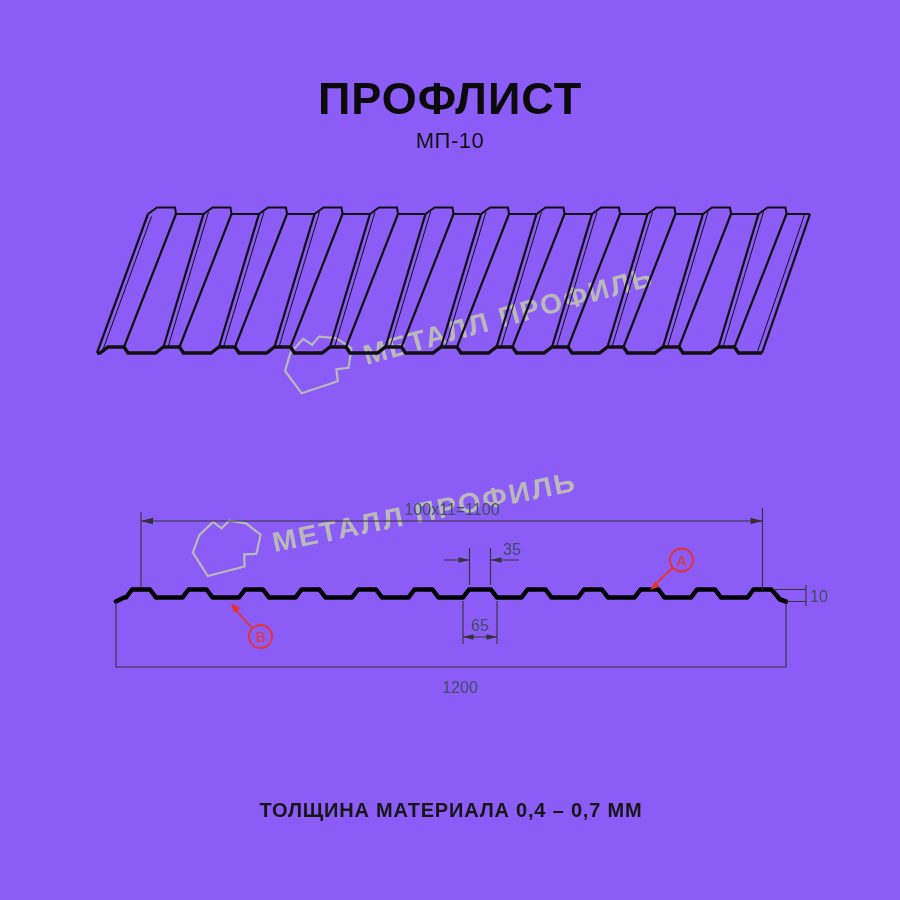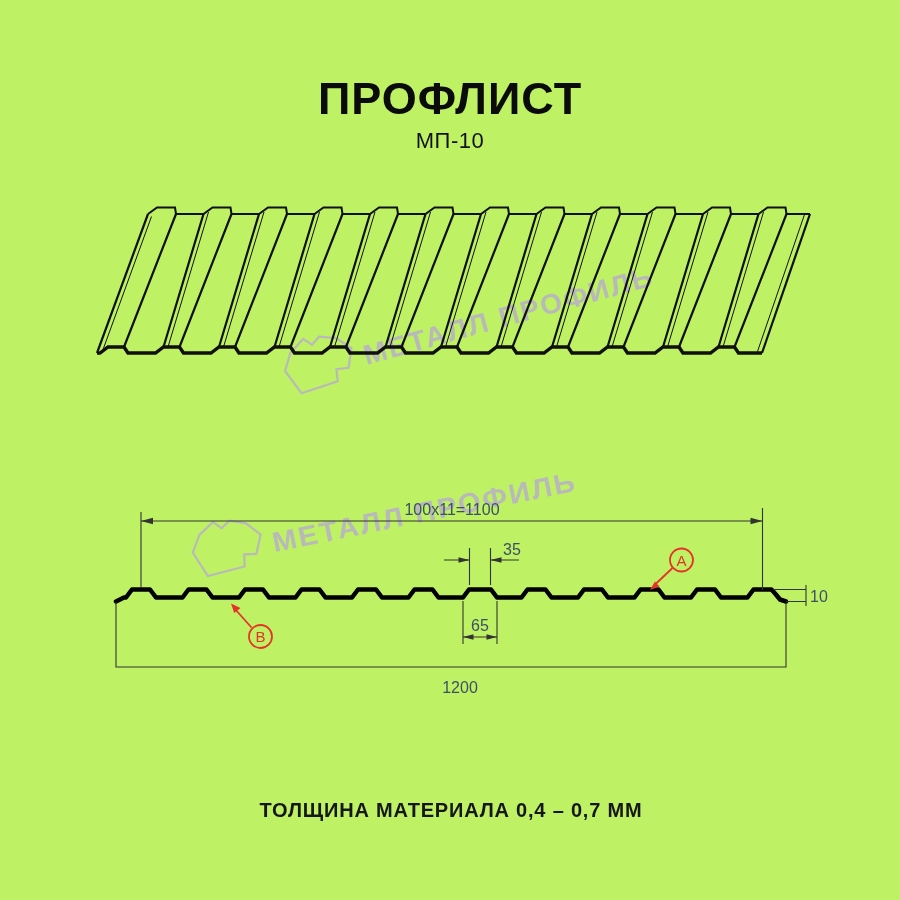--- a/index.html
+++ b/index.html
@@ -1,19 +1,19 @@
 <!DOCTYPE html>
 <html><head>
 <meta charset="utf-8">
 <style>
   html,body{margin:0;padding:0;background:#fff;}
   .canvas{
     position:relative;
     width:900px;height:900px;
-    background:#bef264;
+    background:#8b5cf6;
     font-family:"Liberation Sans", sans-serif;
     overflow:hidden;
   }
   svg{display:block;}
   .title-text{
     font-family:"Liberation Sans", sans-serif;
     font-weight:800;
     font-size:45px;
     fill:#0b0b0b;
     letter-spacing:1px;

